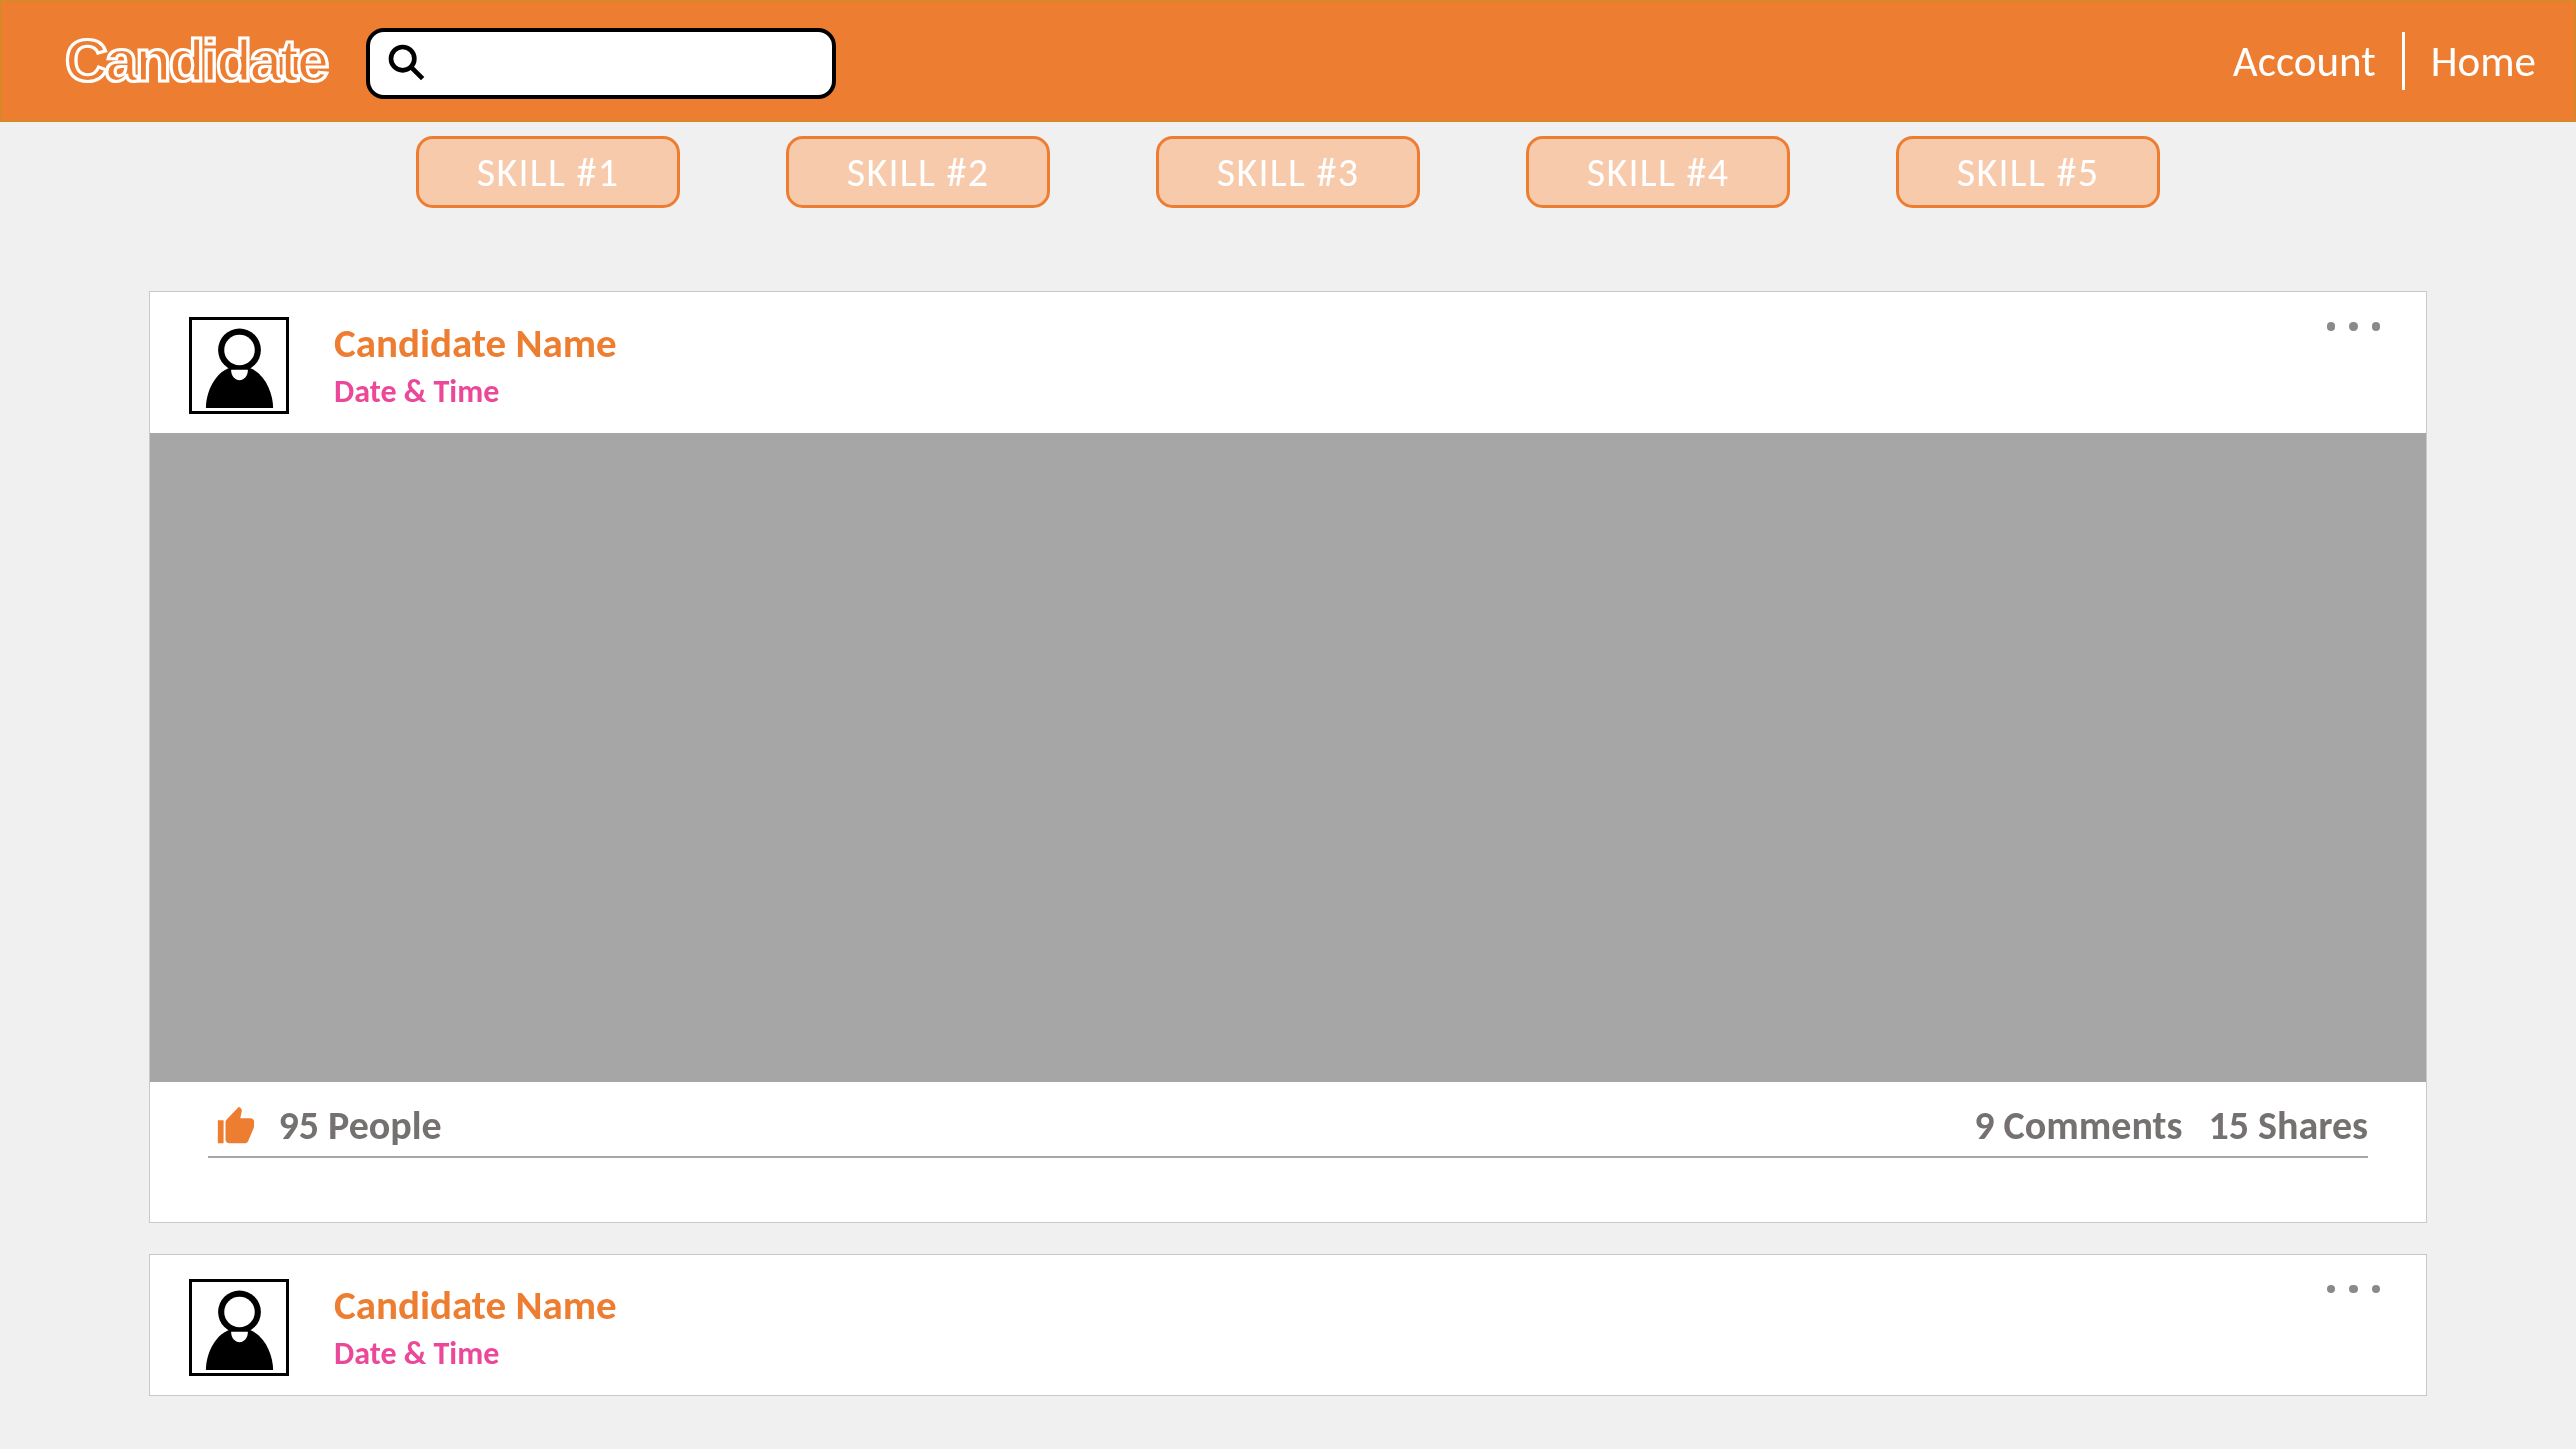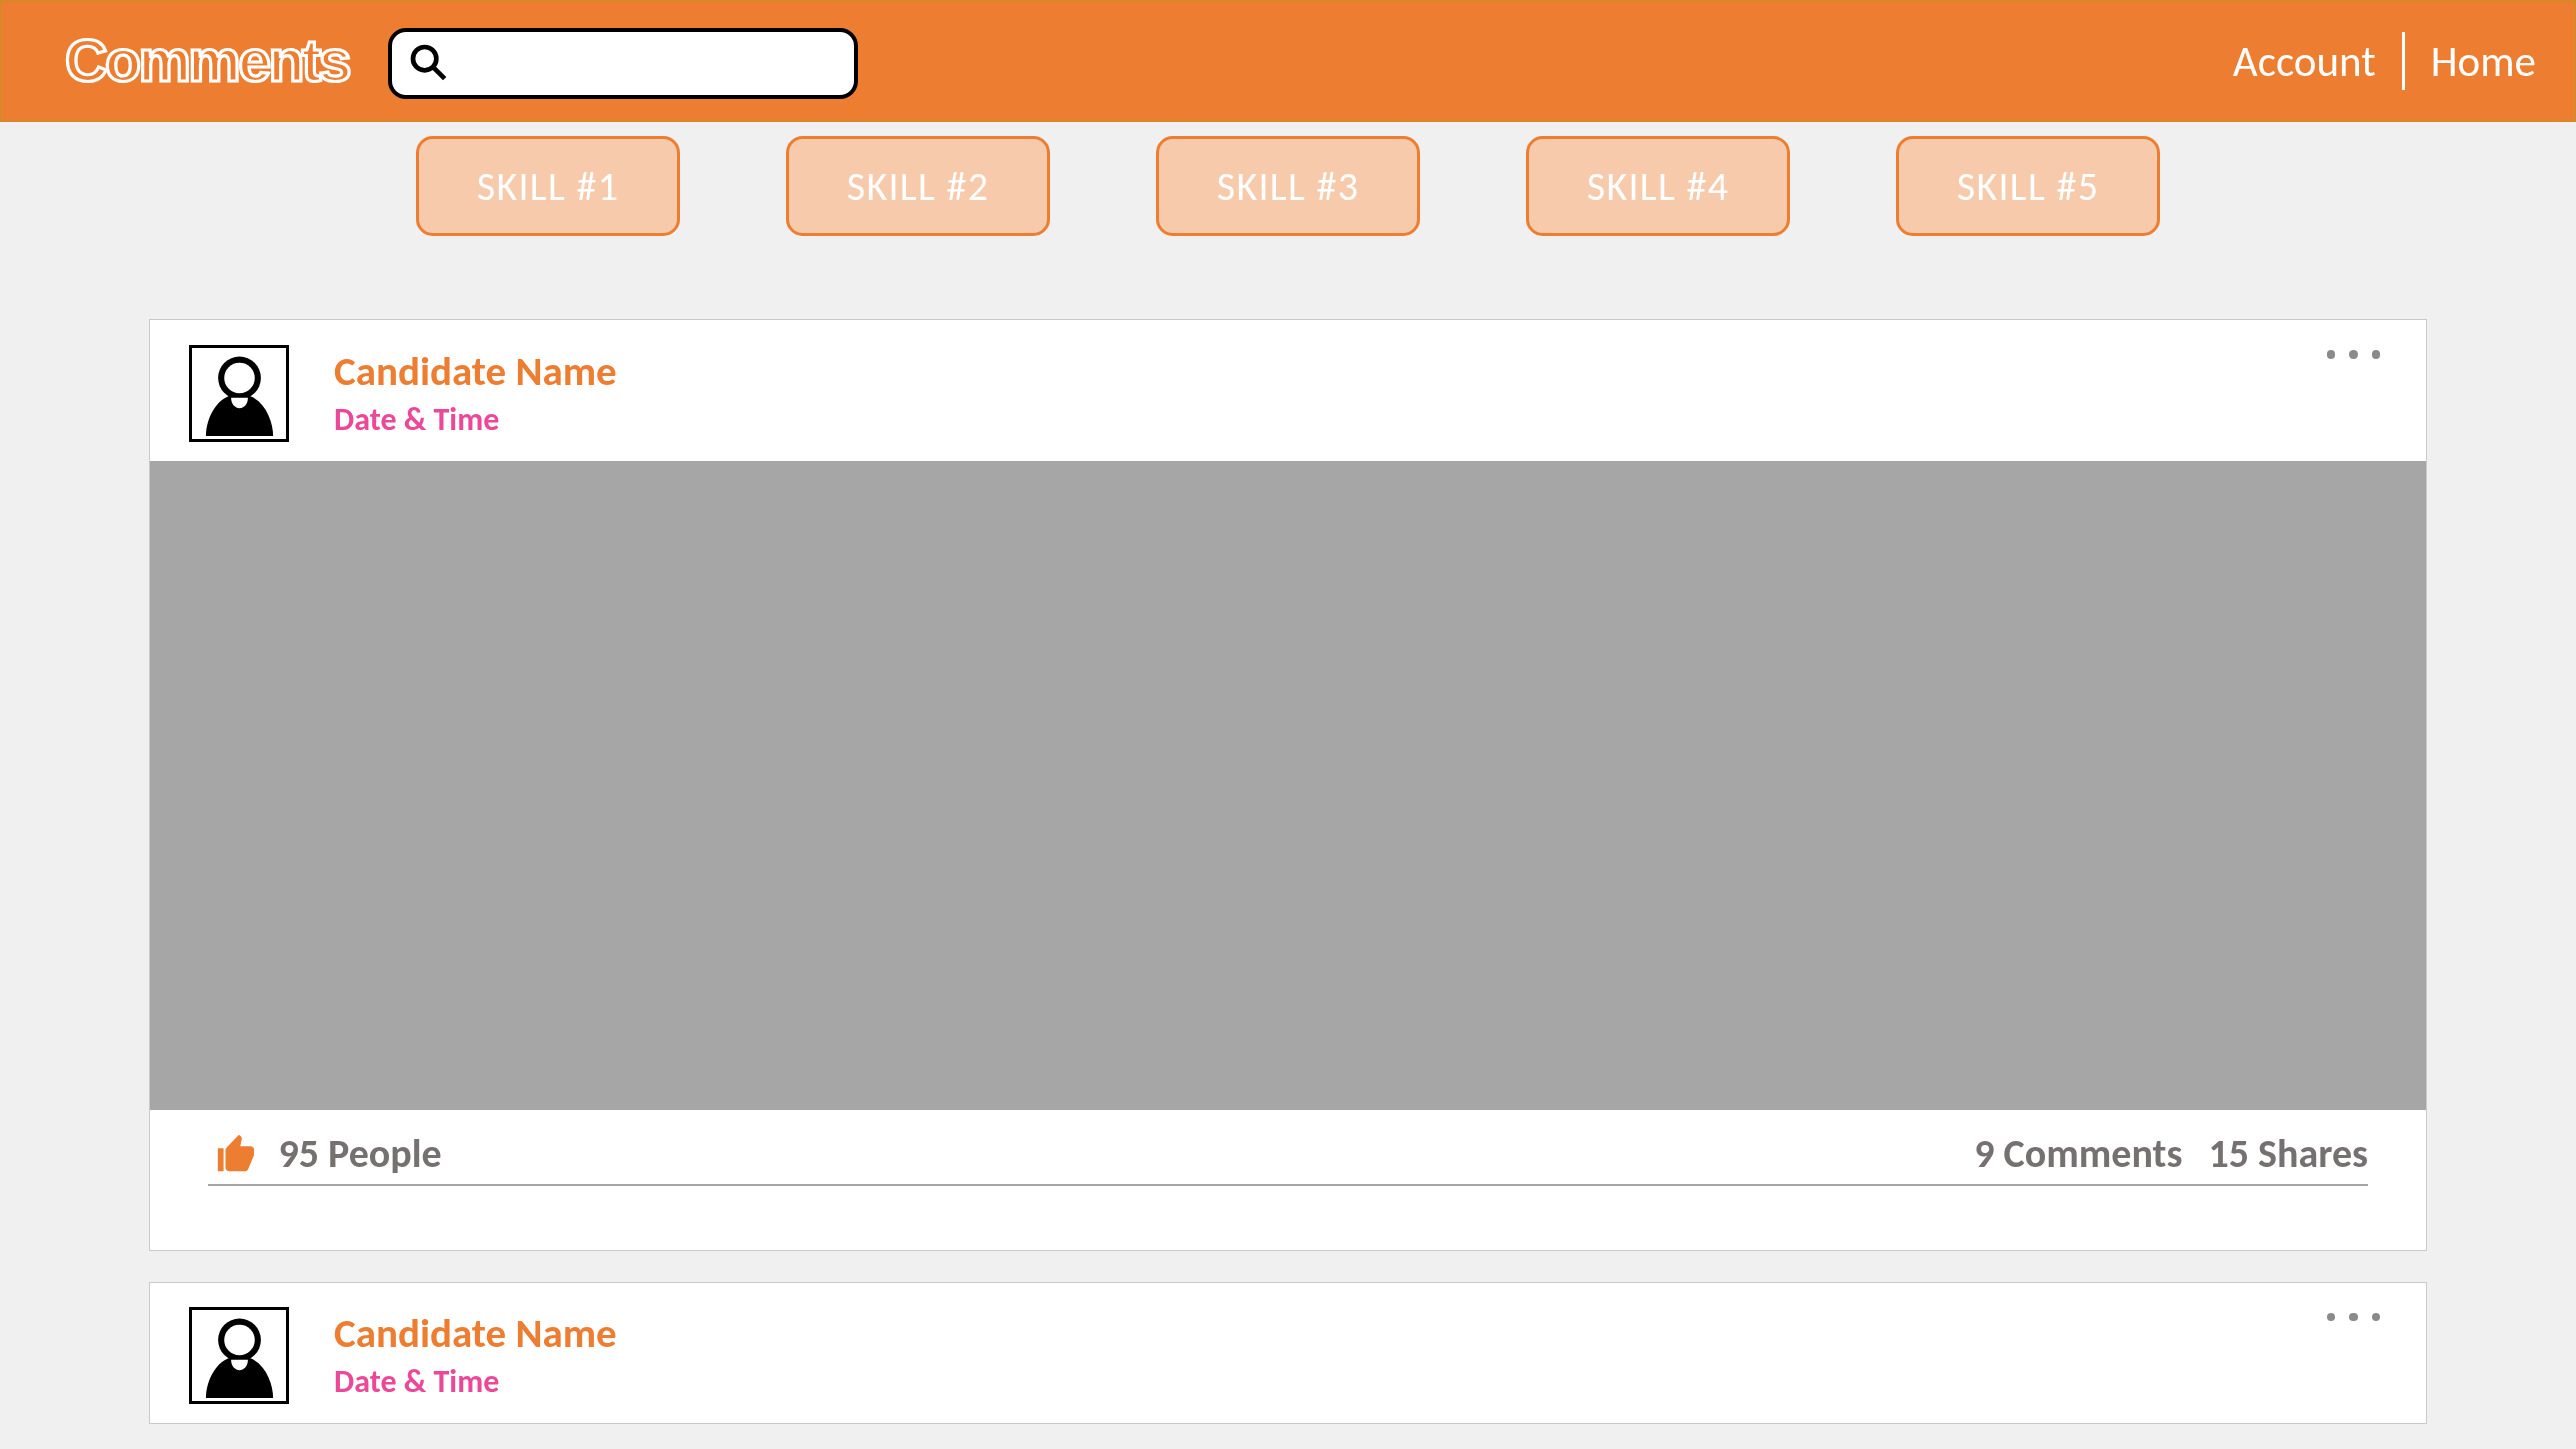--- a/index.html
+++ b/index.html
@@ -74,21 +74,21 @@
 
   
   .skills-row {
     display: flex;
     justify-content: center;
     gap: 106px;
     padding: 14px 0 19.3px 0;
   }
   .skill-tab {
     width: 264px;
-    height: 100px;
+    height: 72px;
     background: #f7caac;
     border: 3.2px solid #ed7d31;
     border-radius: 16.7px;
     color: #ffffff;
     font-size: 40px;
     font-weight: 400;
     display: flex;
     align-items: center;
     justify-content: center;
     cursor: pointer;
@@ -192,21 +192,21 @@
     color: #767171;
     font-size: 40px;
     display: flex;
     gap: 26px;
   }
 </style>
 </head>
 <body>
 
 <div class="header">
-  <div class="logo">Comments</div>
+  <div class="logo">Candidate</div>
 
   <div class="search-box">
     <span>
       <svg viewBox="0 0 24 24" fill="none" stroke="#000" stroke-width="2.8">
         <circle cx="10" cy="10" r="7"></circle>
         <line x1="15.2" y1="15.2" x2="22" y2="22"></line>
       </svg>
     </span>
     <input type="text" placeholder="" style="">
   </div>

